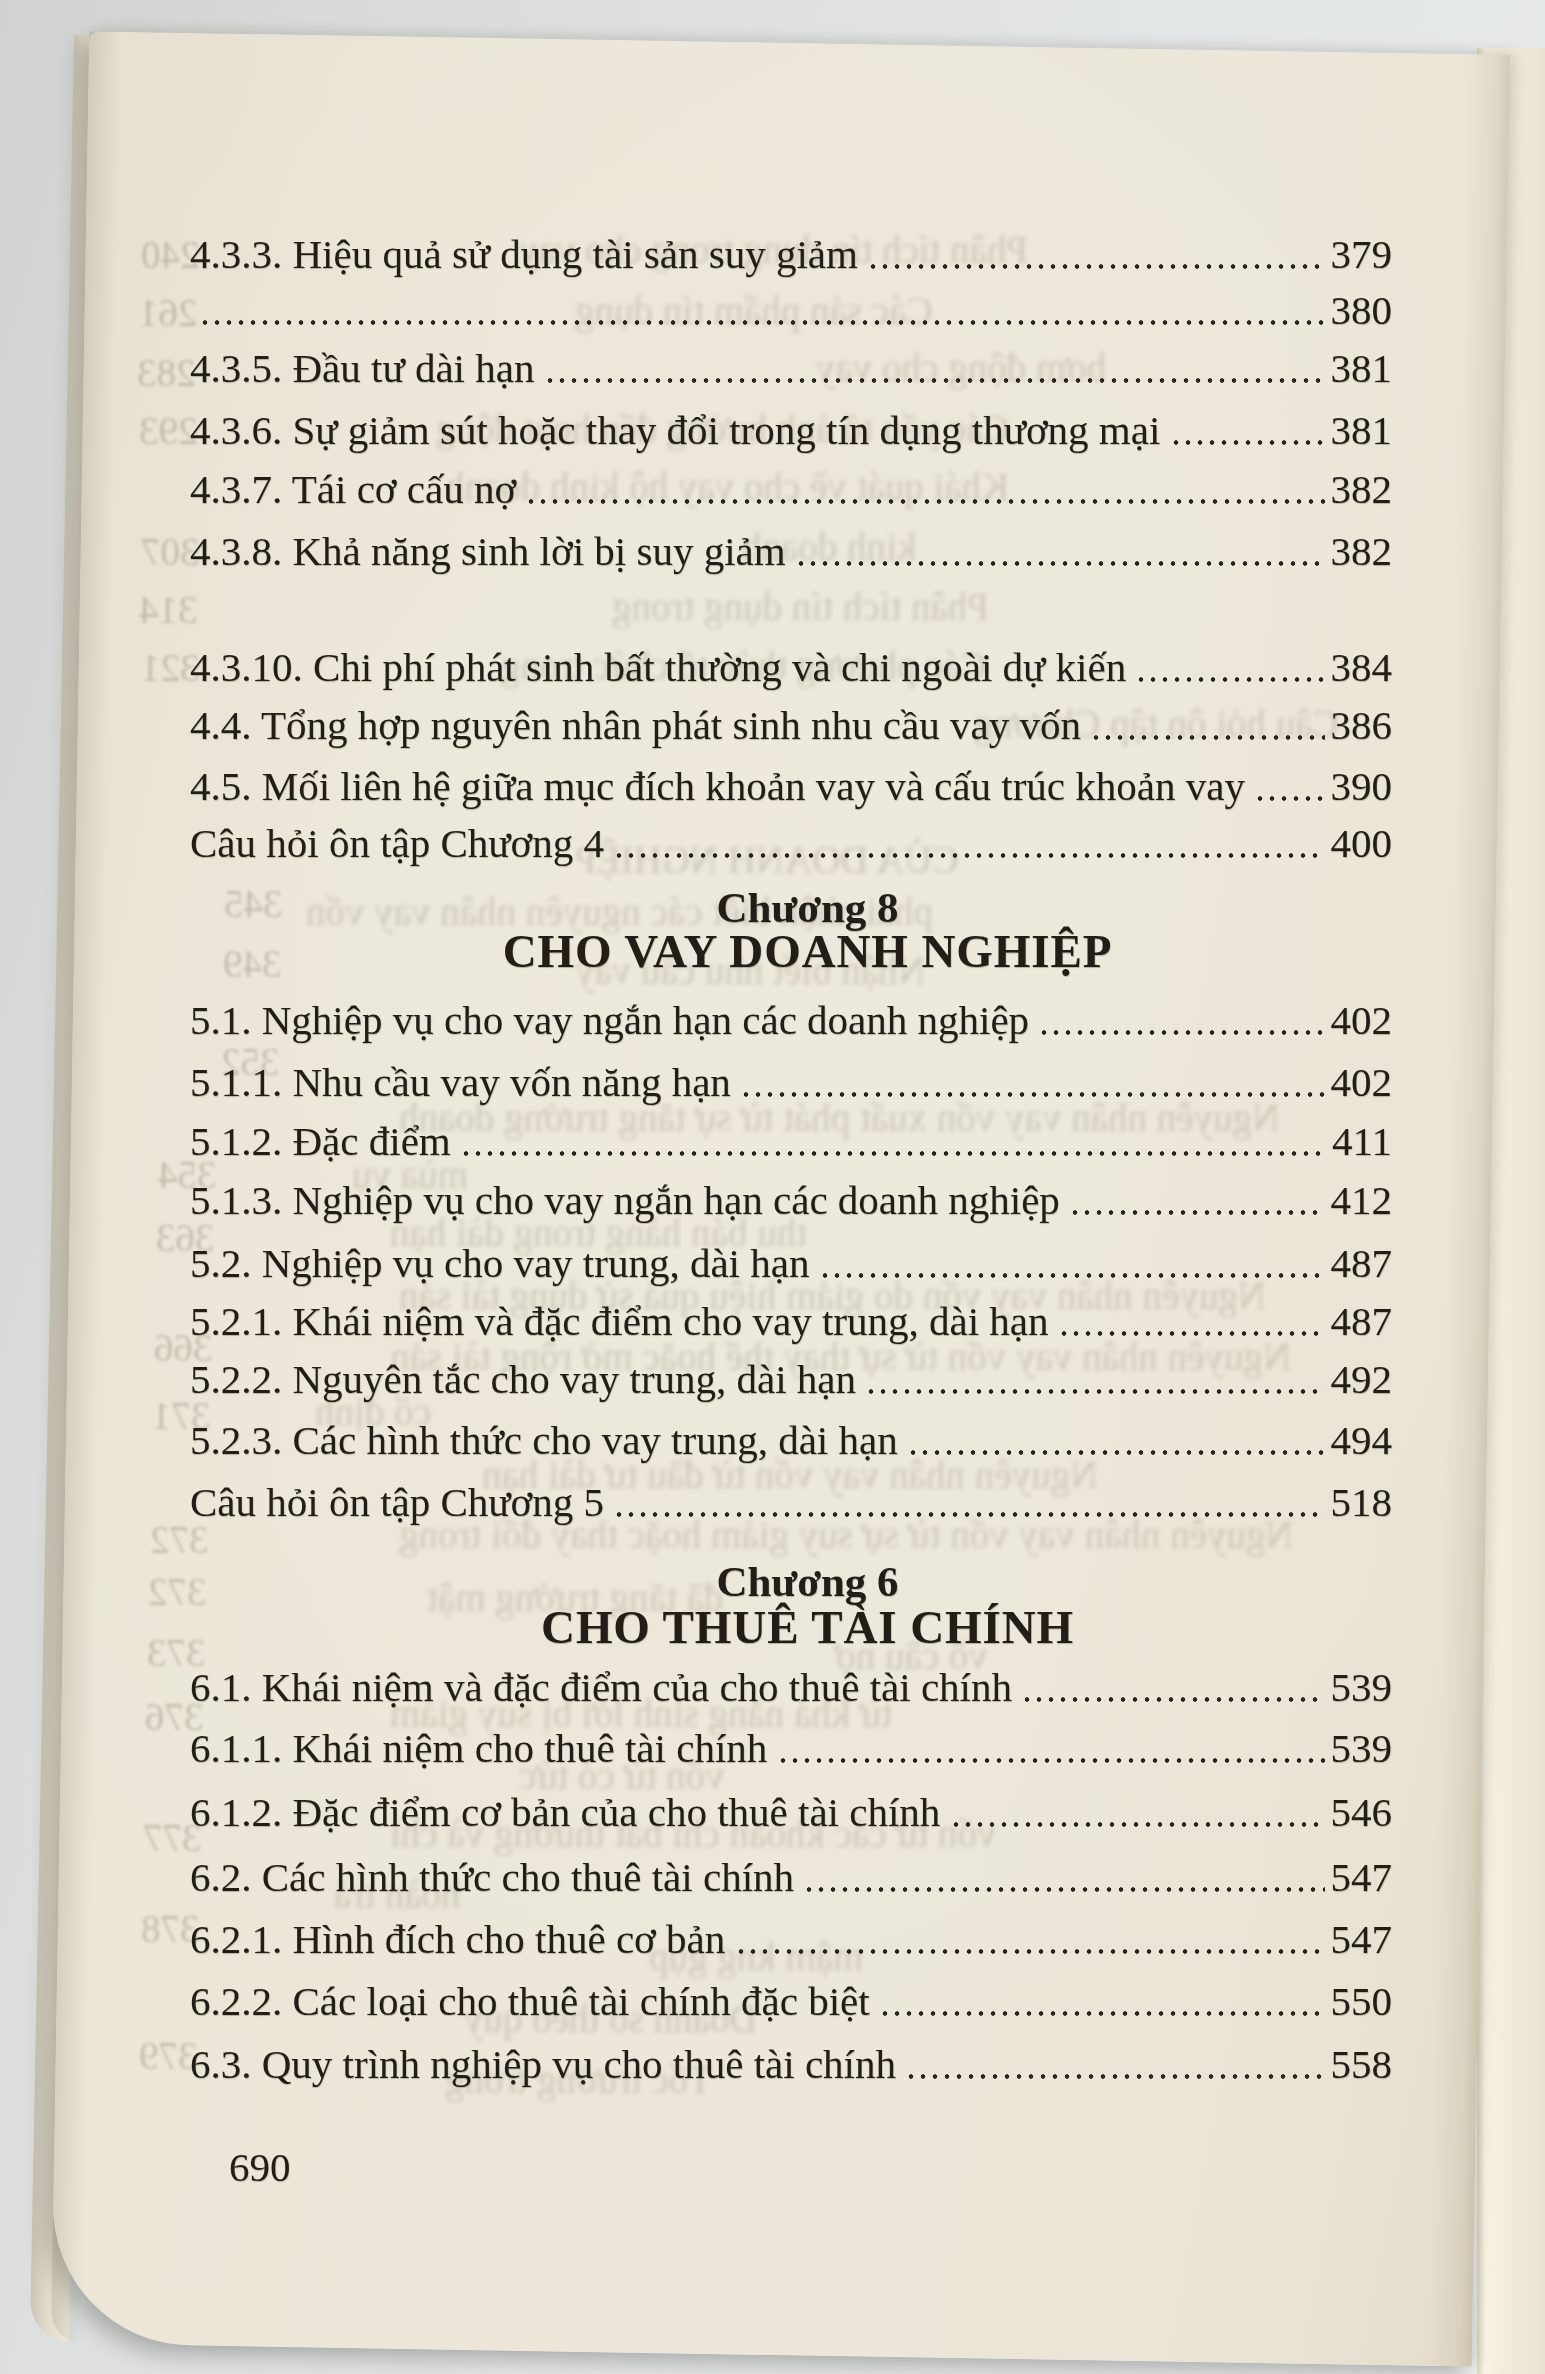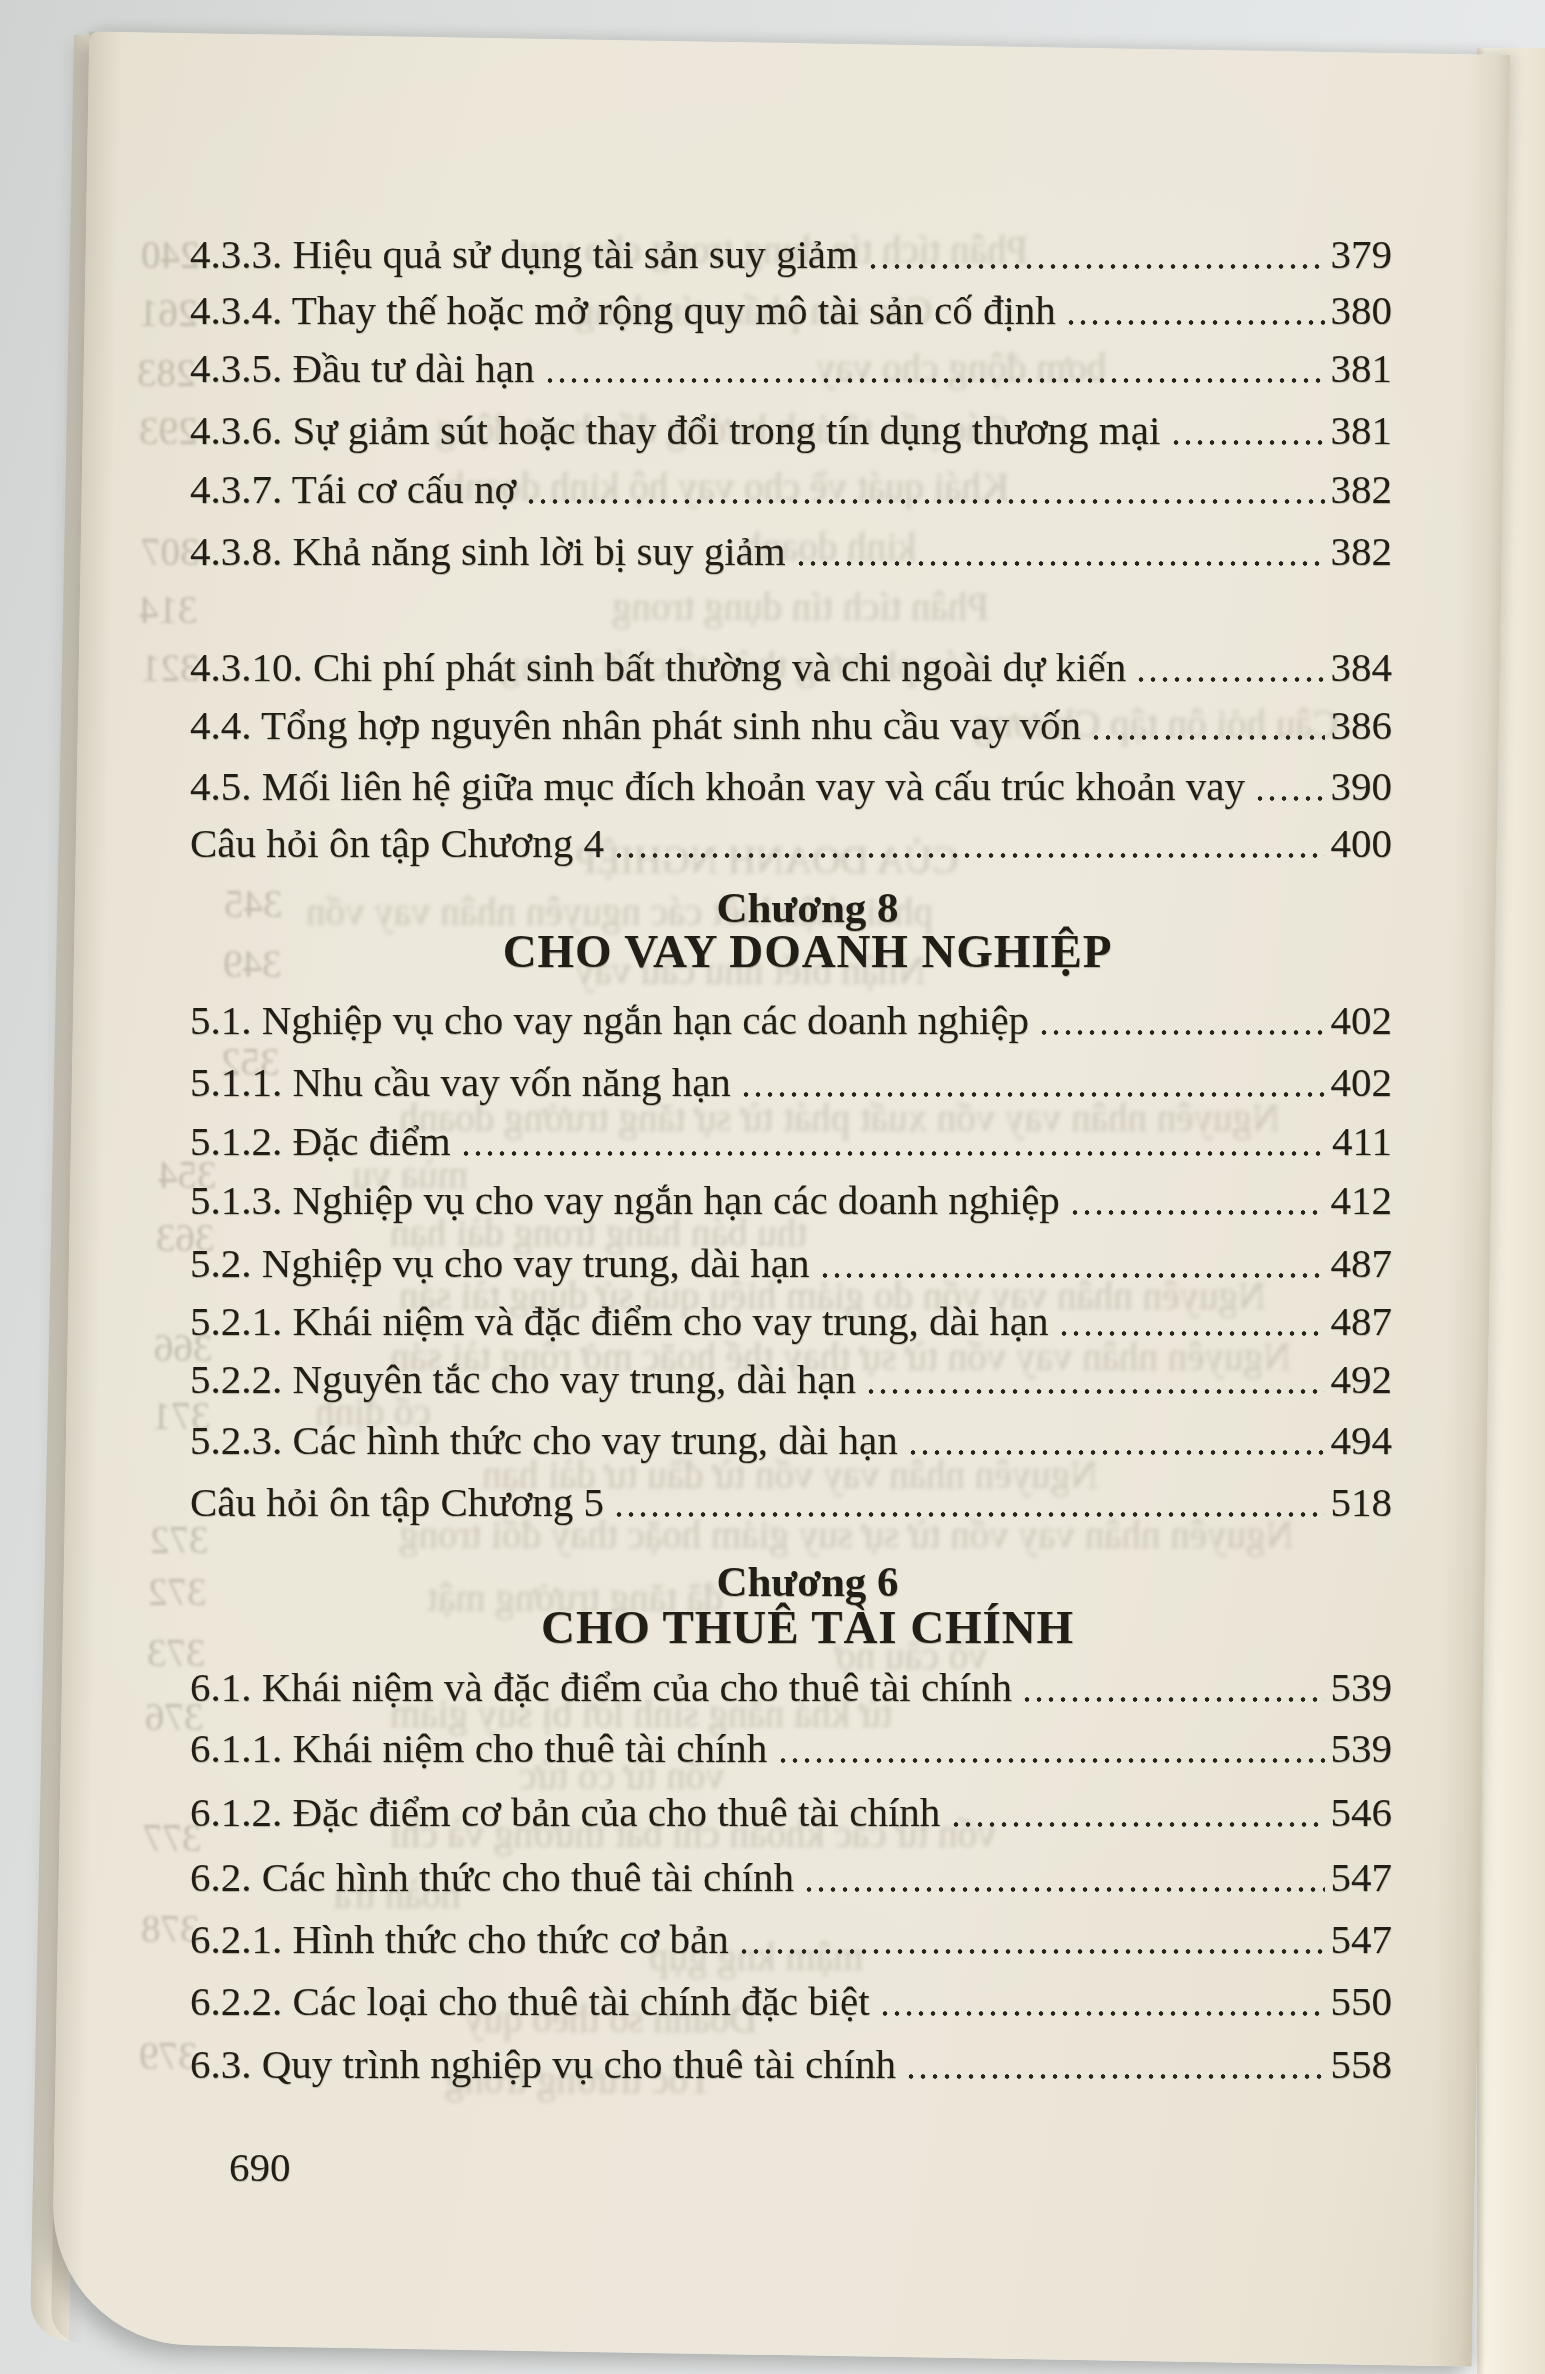--- a/index.html
+++ b/index.html
@@ -109,21 +109,20 @@
     </div>
 
   <div id="content">
 
     <div class="row" style="top:229px">
         <span class="t">4.3.3. Hiệu quả sử dụng tài sản suy giảm</span>
         <span class="dots"></span>
         <span class="pg">379</span>
       </div>
     <div class="row" style="top:285px">
-        <span class="t">4.3.4. Thay thế hoặc mở rộng quy mô tài sản cố định</span>
         <span class="dots"></span>
         <span class="pg">380</span>
       </div>
     <div class="row" style="top:343px">
         <span class="t">4.3.5. Đầu tư dài hạn</span>
         <span class="dots"></span>
         <span class="pg">381</span>
       </div>
     <div class="row" style="top:405px">
         <span class="t">4.3.6. Sự giảm sút hoặc thay đổi trong tín dụng thương mại</span>
@@ -227,21 +226,21 @@
         <span class="t">6.1.2. Đặc điểm cơ bản của cho thuê tài chính</span>
         <span class="dots"></span>
         <span class="pg">546</span>
       </div>
     <div class="row bold" style="top:1852px">
         <span class="t">6.2. Các hình thức cho thuê tài chính</span>
         <span class="dots"></span>
         <span class="pg">547</span>
       </div>
     <div class="row" style="top:1914px">
-        <span class="t">6.2.1. Hình thức cho thức cơ bản</span>
+        <span class="t">6.2.1. Hình đích cho thuê cơ bản</span>
         <span class="dots"></span>
         <span class="pg">547</span>
       </div>
     <div class="row" style="top:1976px">
         <span class="t">6.2.2. Các loại cho thuê tài chính đặc biệt</span>
         <span class="dots"></span>
         <span class="pg">550</span>
       </div>
     <div class="row bold" style="top:2039px">
         <span class="t">6.3. Quy trình nghiệp vụ cho thuê tài chính</span>

